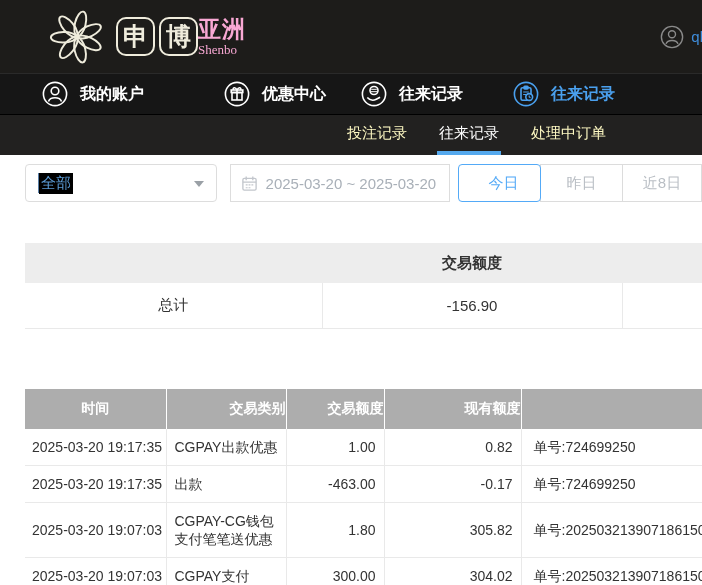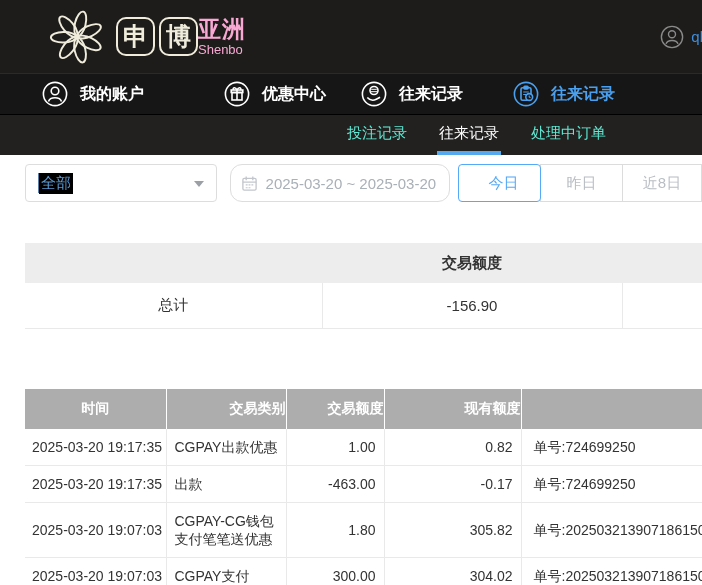--- a/index.html
+++ b/index.html
@@ -7,48 +7,48 @@
   body { font-family:"Liberation Sans", sans-serif; background:#fff; position:relative; }
 
   
   .brand-bar { height:73px; background:#1d1c1a; display:flex; align-items:center; justify-content:space-between; }
   .brand { display:flex; align-items:center; padding-left:48px; }
   .flower { width:58px; height:58px; margin-right:6px; }
   .char-box { width:39px; height:39px; border:2px solid #efecdc; border-radius:10px; color:#efecdc;
               font-size:25px; font-weight:700; display:flex; align-items:center; justify-content:center; margin-left:4px; }
   .brand-right { color:#f9a8d4; line-height:1; }
   .brand-region { font-size:23px; font-weight:700; letter-spacing:1px; }
-  .brand-sub { font-size:13px; margin-top:2px; }
+  .brand-sub { font-size:13px; margin-top:2px;font-family:Liberation Serif, serif; }
   .user-area { display:flex; align-items:center; padding-right:0; margin-right:-6px; }
   .user-area .uname { color:#3f8ddb; font-size:15px; margin-left:7px; white-space:nowrap; }
 
   
   .main-nav { height:42px; background:#161616; border-top:1px solid #2a2a2a; border-bottom:1px solid #000;
               display:flex; align-items:center; width:760px; }
   .nav-item { display:flex; align-items:center; gap:12px; color:#fff; font-size:16px; font-weight:600; white-space:nowrap; cursor:pointer; }
   .nav-item svg { display:block; }
   .nav-item.active { color:#4aa0ee; }
   .ni1{margin-left:42px}.ni2{margin-left:80px}.ni3{margin-left:35px}.ni4{margin-left:45px}.ni5{margin-left:50px}
 
   
   .tab-bar { height:40px; background:#222120; display:flex; gap:28px; padding-left:345px; }
-  .tab { font-size:15px; color:#5eead4; line-height:36px; height:40px; padding:0 2px; cursor:pointer; white-space:nowrap; }
+  .tab { font-size:15px; color:#fef9c3; line-height:36px; height:40px; padding:0 2px; cursor:pointer; white-space:nowrap; }
   .tab.active { color:#fff; border-bottom:4px solid #55a9ee; }
 
   
   .content { background:#fff; width:702px; }
 
   .filter-row { display:flex; align-items:center; padding:9px 0 0 25px; height:47px; }
   .select-box { width:197px; height:38px; border:1px solid #ddd; border-radius:4px; background:#fff;
                 display:flex; align-items:center; padding:0 12px; position:relative; cursor:pointer; }
   .sel-caret { width:1px; height:20px; background:#5a7fa6; }
   .sel-value { background:#000000; color:#5b9bd5; font-size:15px; padding:1px 2px; }
   .dd-arrow { position:absolute; right:12px; top:16px; width:0; height:0;
               border-left:5px solid transparent; border-right:5px solid transparent; border-top:6px solid #9aa0a6; }
-  .date-box { width:227px; height:38px; border:1px solid #ddd; border-radius:12px; margin-left:13px;
+  .date-box { width:227px; height:38px; border:1px solid #ddd; border-radius:0; margin-left:13px;
               display:flex; align-items:center; padding:0 10px; gap:8px; color:#a9b0b8; font-size:15px; white-space:nowrap; cursor:pointer; }
   .btn-group { display:flex; margin-left:8px; }
   .range-btn { height:38px; width:83px; background:#fff; border:1px solid #dcdcdc; color:#b9bec4;
                font-size:15px; display:flex; align-items:center; justify-content:center; cursor:pointer; }
   .range-btn + .range-btn { margin-left:-1px; }
   .range-btn.active { border:1px solid #54aaf7; color:#54aaf7; border-radius:4px; z-index:2;padding-left:8px; }
   .rb3 { width:80px; }
 
   table { border-collapse:collapse; table-layout:fixed; }
 

